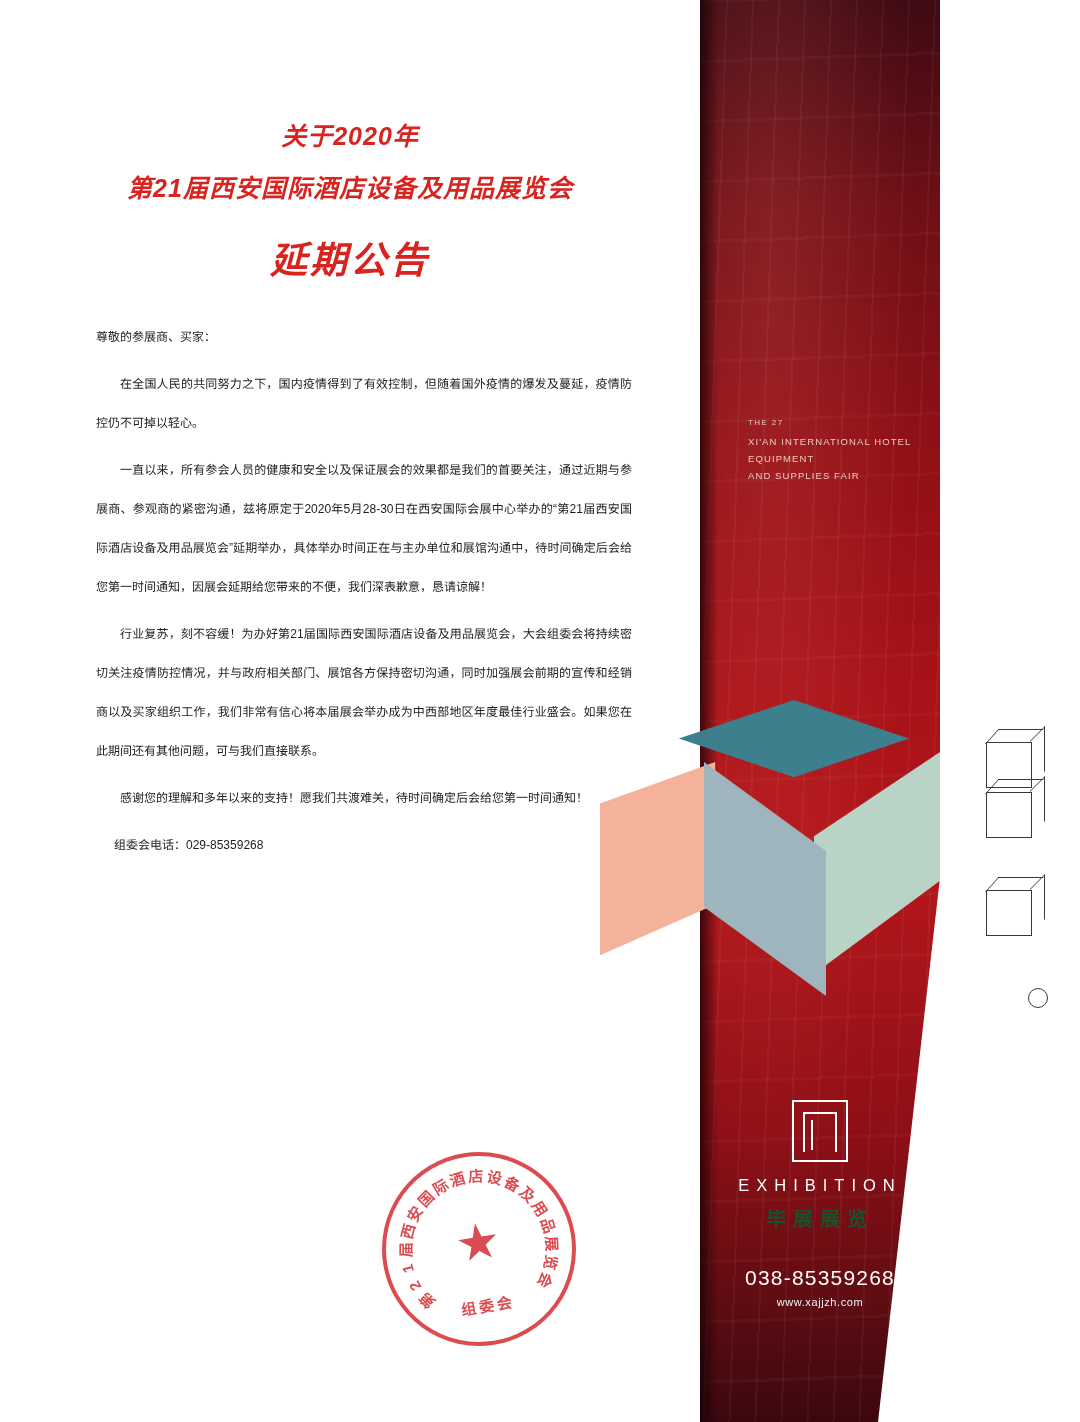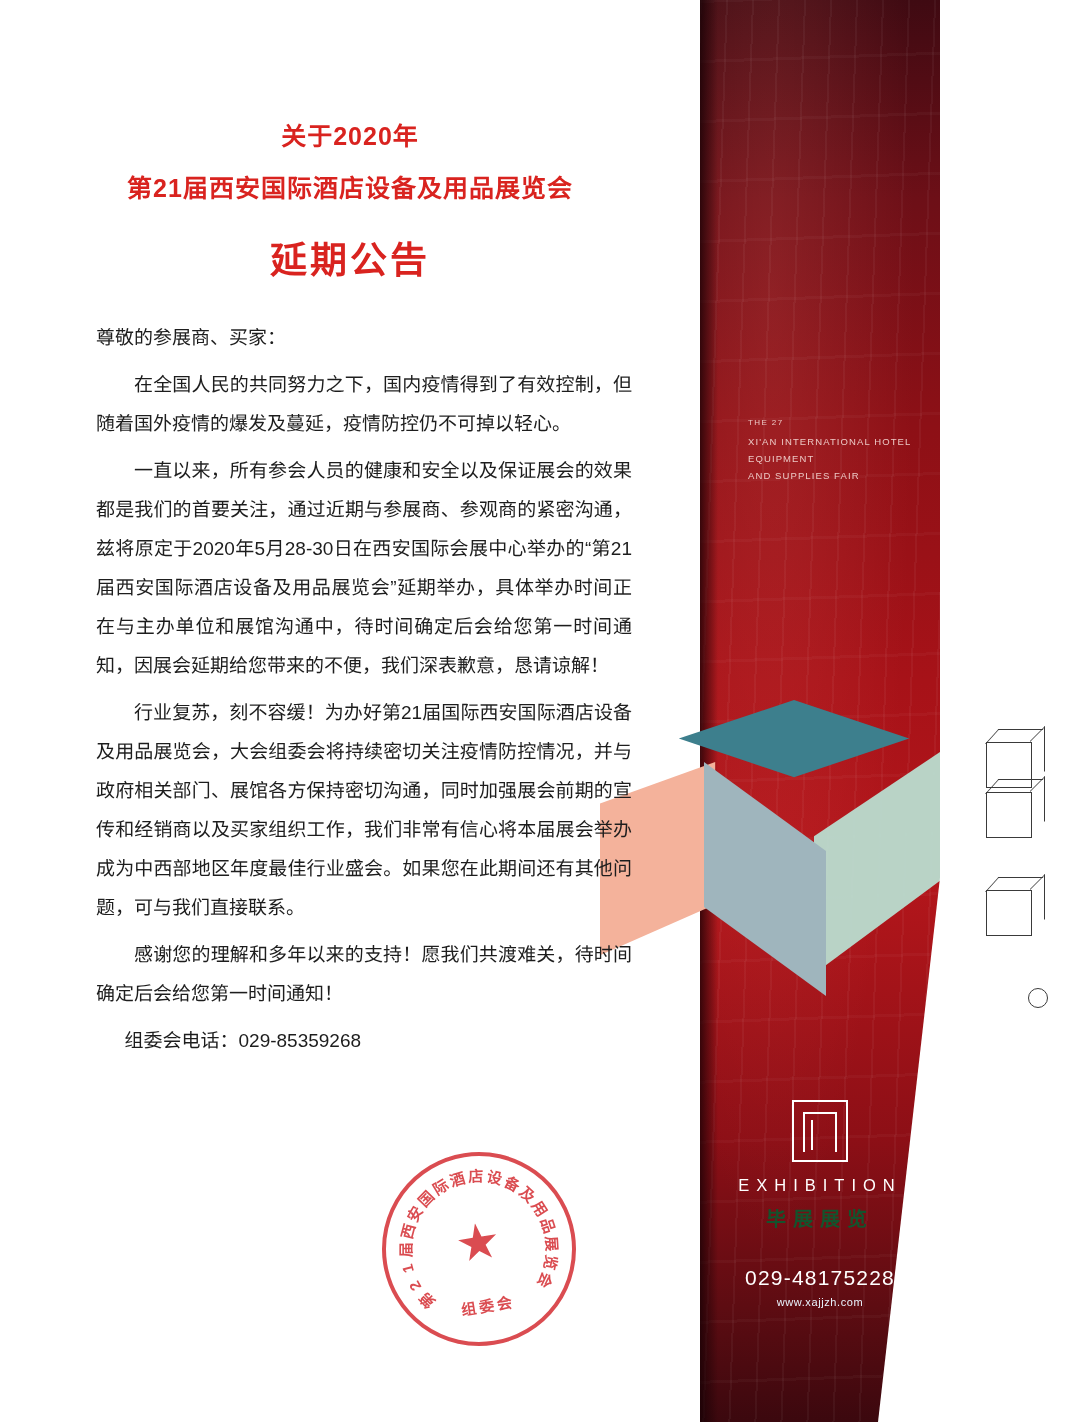--- a/index.html
+++ b/index.html
@@ -233,20 +233,21 @@
     left: 0;
     top: 0;
     width: 700px;
     height: 1422px;
   }
   .title {
     text-align: center;
     color: #d9231f;
     font-family: "Liberation Sans", sans-serif;
     font-weight: bold;
+    font-style: italic;
   }
   .title .t1 {
     display: block;
     font-size: 25px;
     letter-spacing: 1px;
     margin-top: 116px;
   }
   .title .t2 {
     display: block;
     font-size: 25px;
@@ -256,21 +257,21 @@
   .title .t3 {
     display: block;
     font-size: 37px;
     letter-spacing: 3px;
     margin-top: 26px;
   }
 
   .body-text {
     margin: 34px 68px 0 96px;
     color: #1d1d1d;
-    font-size: 19px;
+    font-size: 12px;
     line-height: 39px;
     text-align: justify;
   }
   .body-text p {
     margin: 0 0 8px 0;
   }
   .body-text p.indent {
     text-indent: 2em;
   }
   .phone-line {
@@ -377,21 +378,21 @@
       <div class="wc-side"></div>
   </div>
   <div class="wire-circle"></div>
 
   <div class="band-right-slope"></div>
 
   <div class="brand">
     <div class="brand-mark"></div>
     <div class="brand-en">EXHIBITION</div>
     <div class="brand-cn">毕展展览</div>
-    <div class="brand-phone">029-48175228</div>
+    <div class="brand-phone">038-85359268</div>
     <div class="brand-site">www.xajjzh.com</div>
   </div>
 
   <div class="notice">
     <div class="title">
       <span class="t1">关于2020年</span>
       <span class="t2">第21届西安国际酒店设备及用品展览会</span>
       <span class="t3">延期公告</span>
     </div>
 

